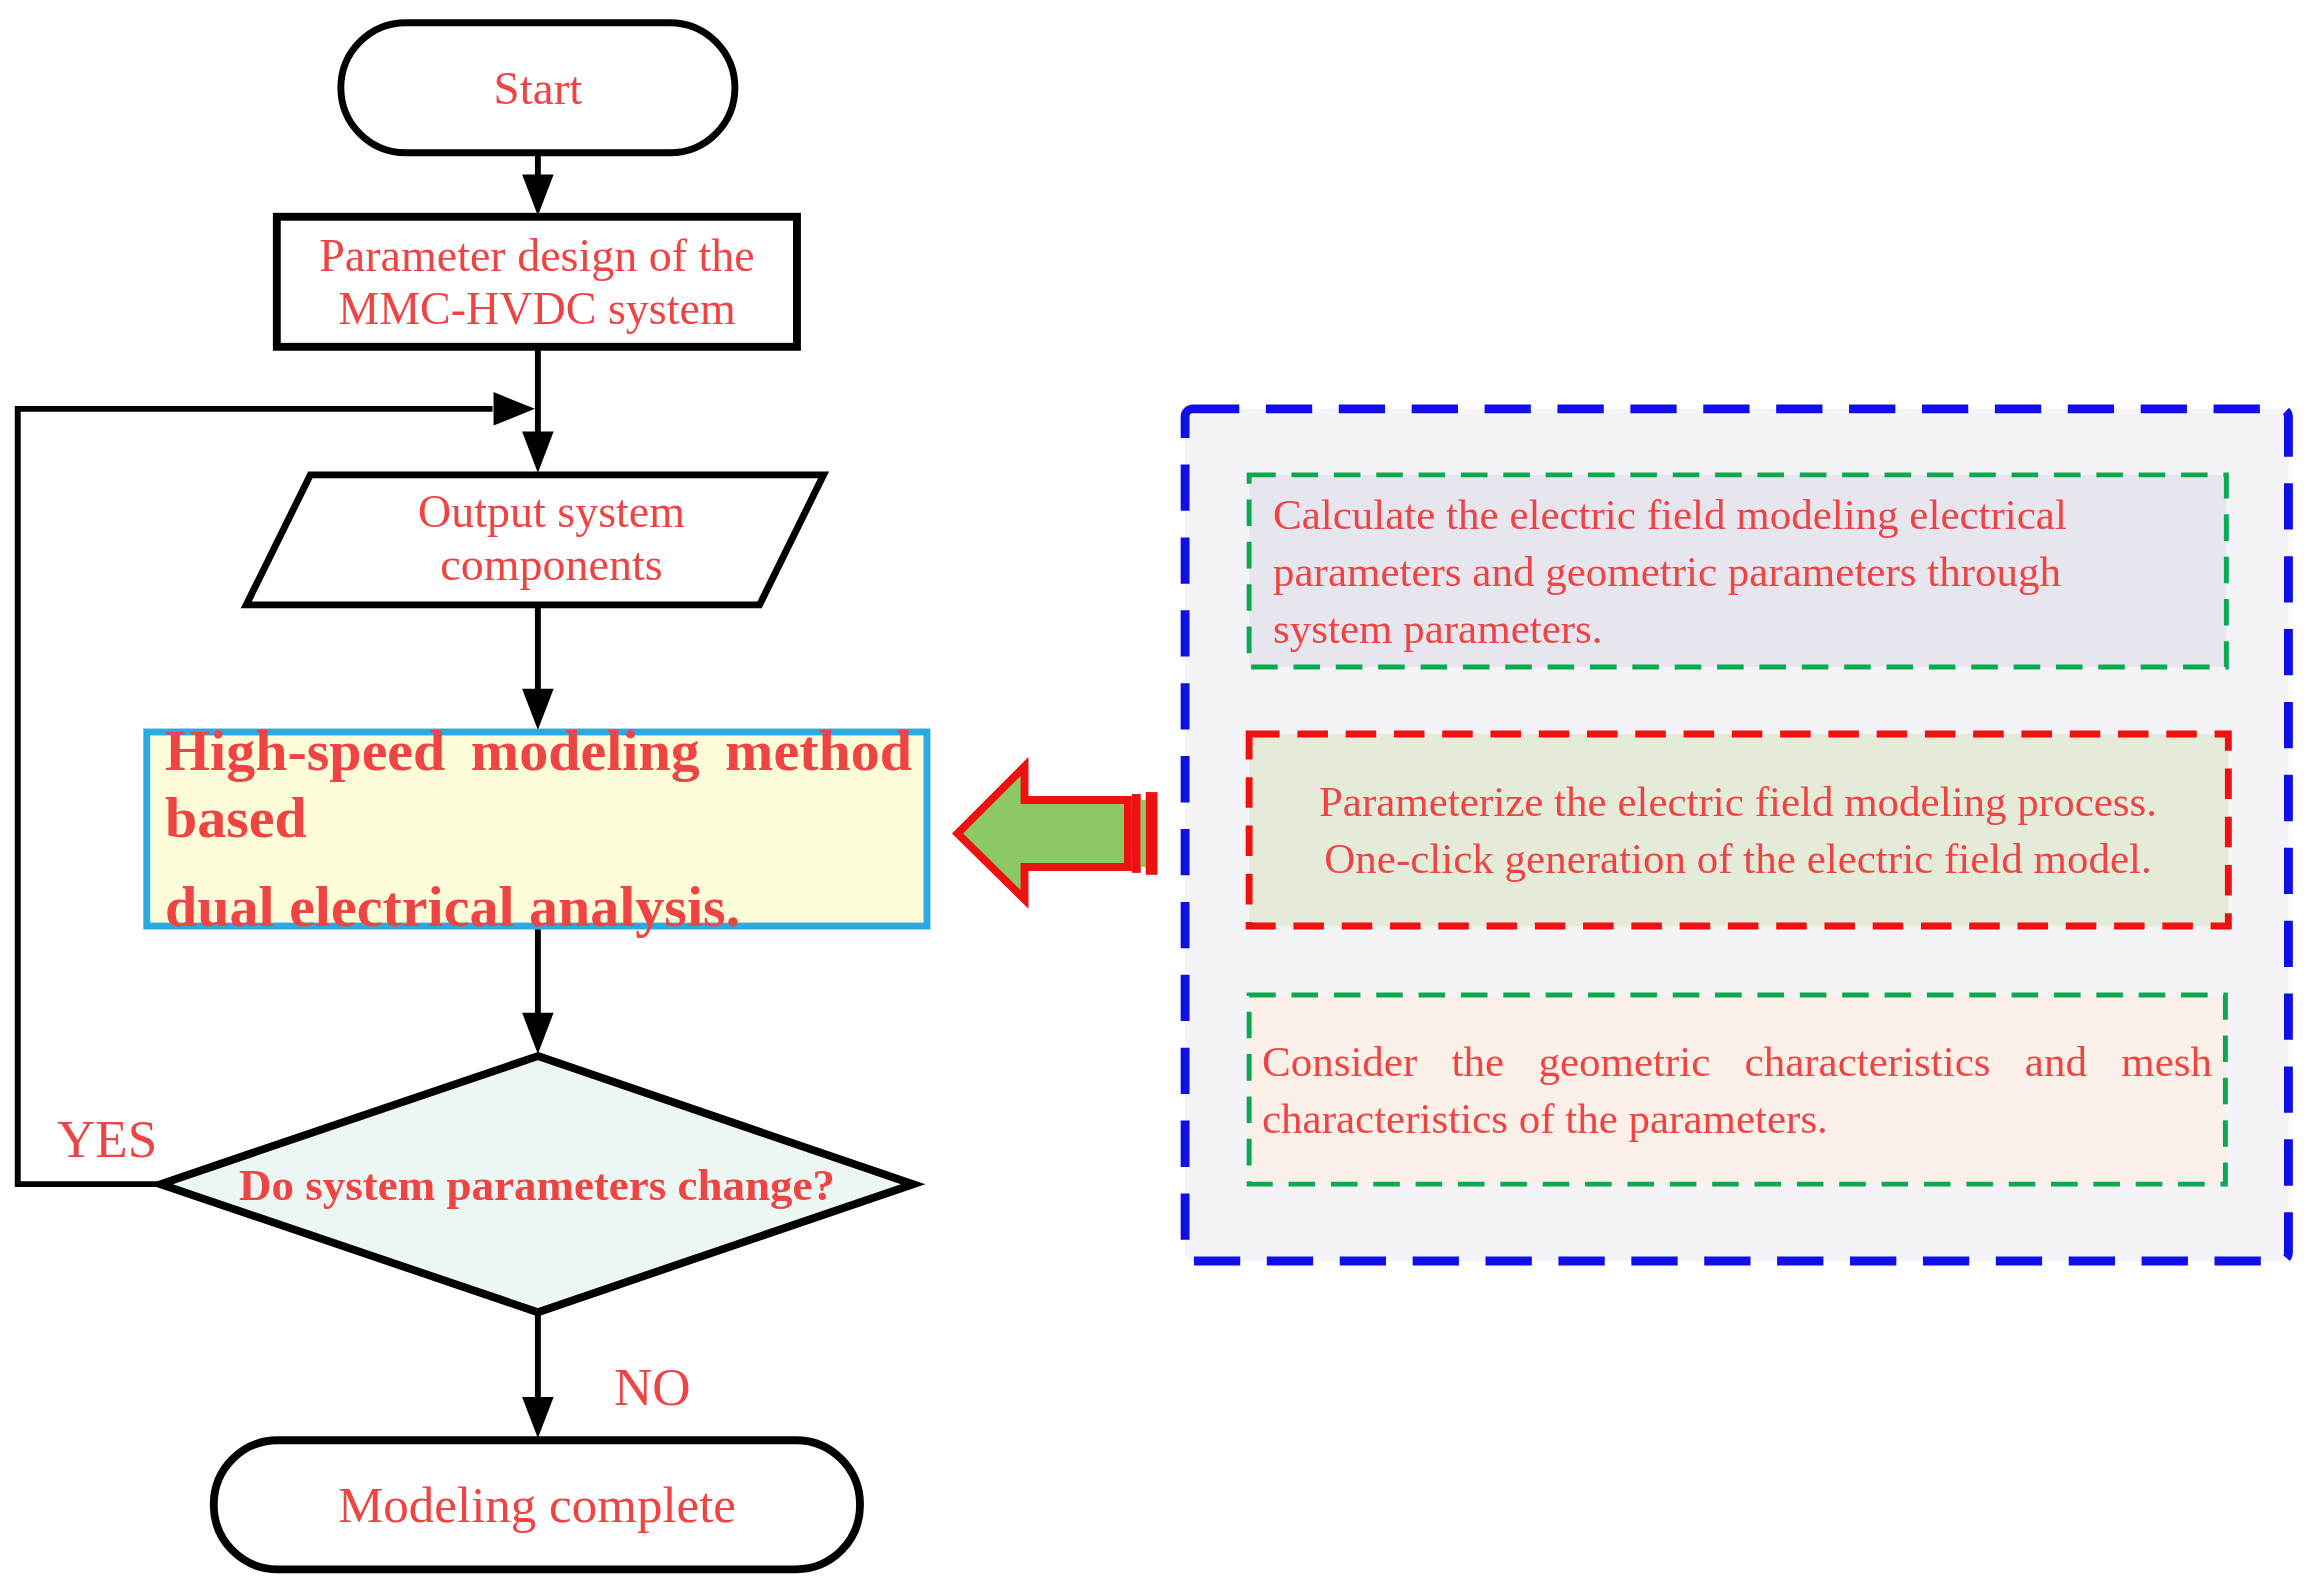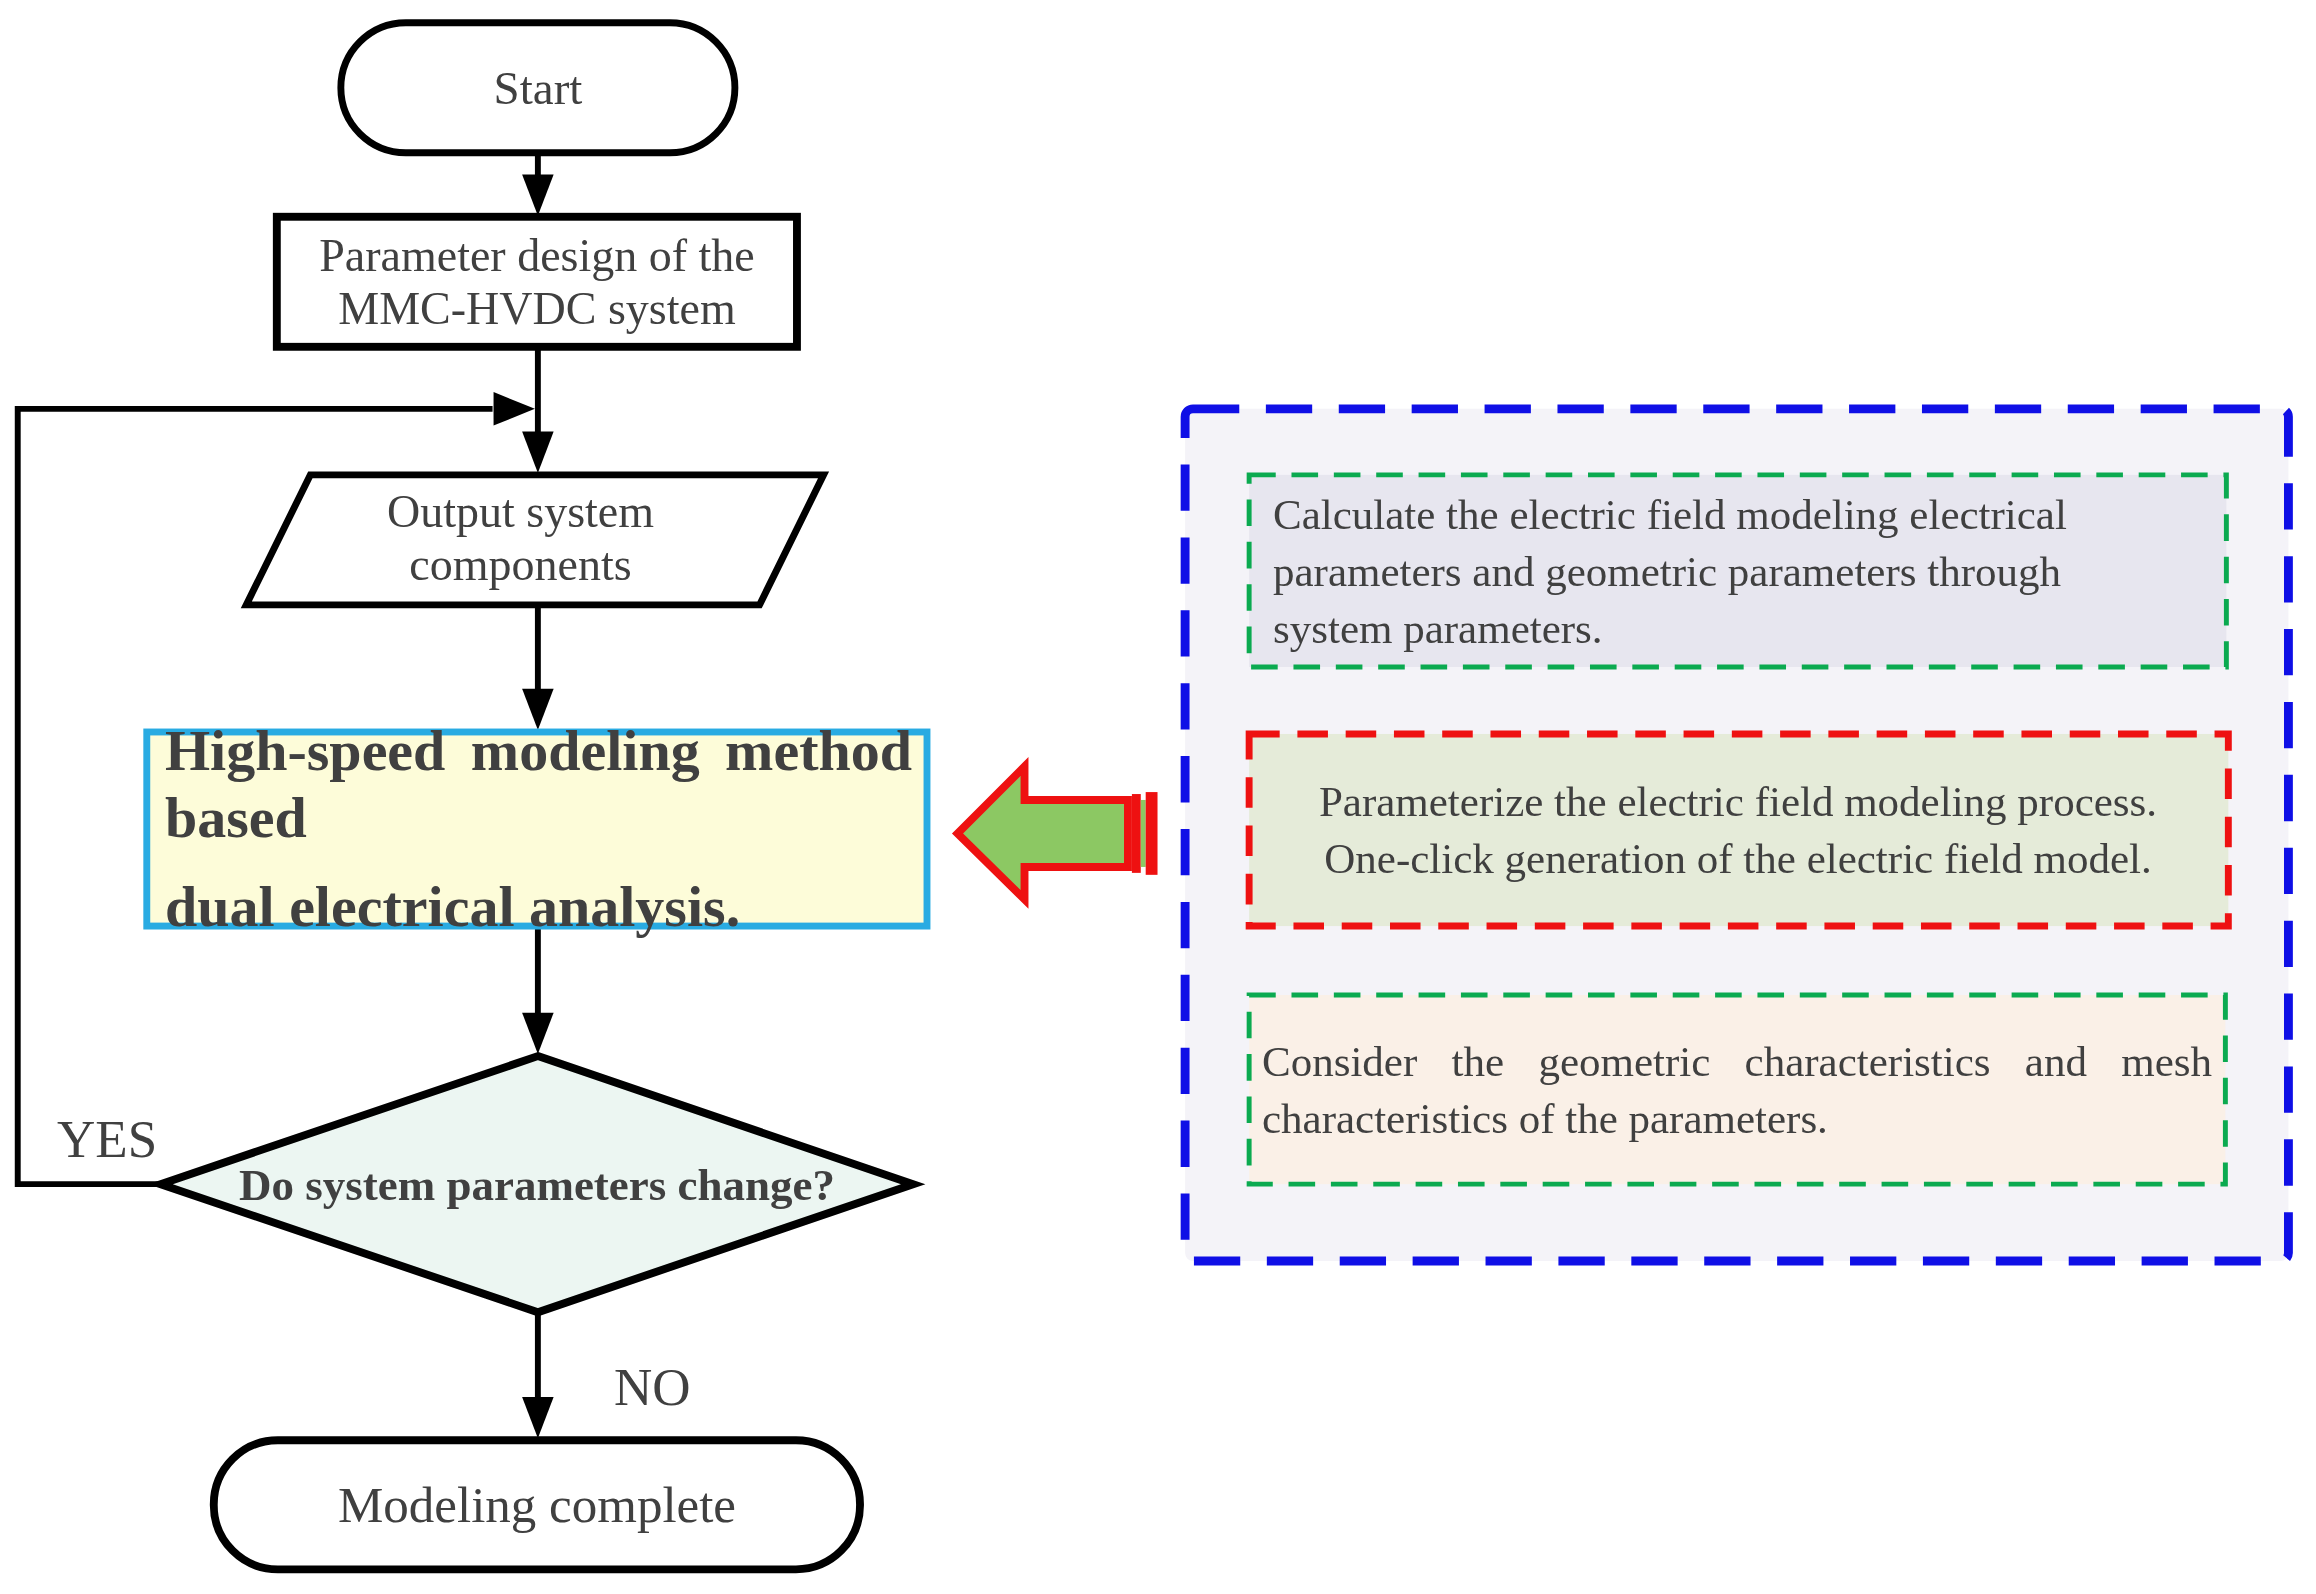--- a/index.html
+++ b/index.html
@@ -1,33 +1,33 @@
 <!DOCTYPE html>
 <html><head>
 <meta charset="utf-8">
 <style>
   html,body{margin:0;padding:0;background:#ffffff;}
   #canvas{
     position:relative;
     width:2317px;height:1595px;
     background:#ffffff;
     font-family:"Liberation Serif", serif;
-    color:#404040;
+    color:#ef4444;
     overflow:hidden;
   }
   #shapes{position:absolute;left:0;top:0;}
   .txt{position:absolute;}
   .center{display:flex;flex-direction:column;align-items:center;justify-content:center;text-align:center;}
   .line{display:block;width:100%;}
   .just{text-align:justify;text-align-last:justify;}
   .leftal{text-align:left;text-align-last:left;}
 
   .start-label{left:341px;top:22.7px;width:394px;height:130px;font-size:47px;}
   .param-label{left:277px;top:217px;width:520px;height:130px;font-size:46px;line-height:53px;}
-  .output-label{left:232px;top:475px;width:577px;height:130px;font-size:46px;
+  .output-label{left:263px;top:475px;width:577px;height:130px;font-size:46px;
                 justify-content:space-between;padding:9.9px 0 15.8px 0;box-sizing:border-box;}
   .hispeed-label{left:165px;top:737px;width:747px;height:183px;font-size:58px;font-weight:bold;
                  display:flex;flex-direction:column;justify-content:center;gap:21.7px;}
   .decision-label{left:200px;top:1155px;width:674px;height:59px;font-size:45px;font-weight:bold;}
   .yes-label{left:57px;top:1109px;font-size:53px;}
   .no-label{left:586px;top:1357px;font-size:53px;margin-left:28px;}
   .complete-label{left:214px;top:1440px;width:646px;height:129px;font-size:51px;}
   .pbox{display:flex;flex-direction:column;justify-content:center;font-size:43px;line-height:57px;}
   .pbox1{left:1273px;top:475px;width:930px;height:192px;text-align:left;}
   .pbox2{left:1273px;top:734px;width:930px;height:192px;text-align:center;}

